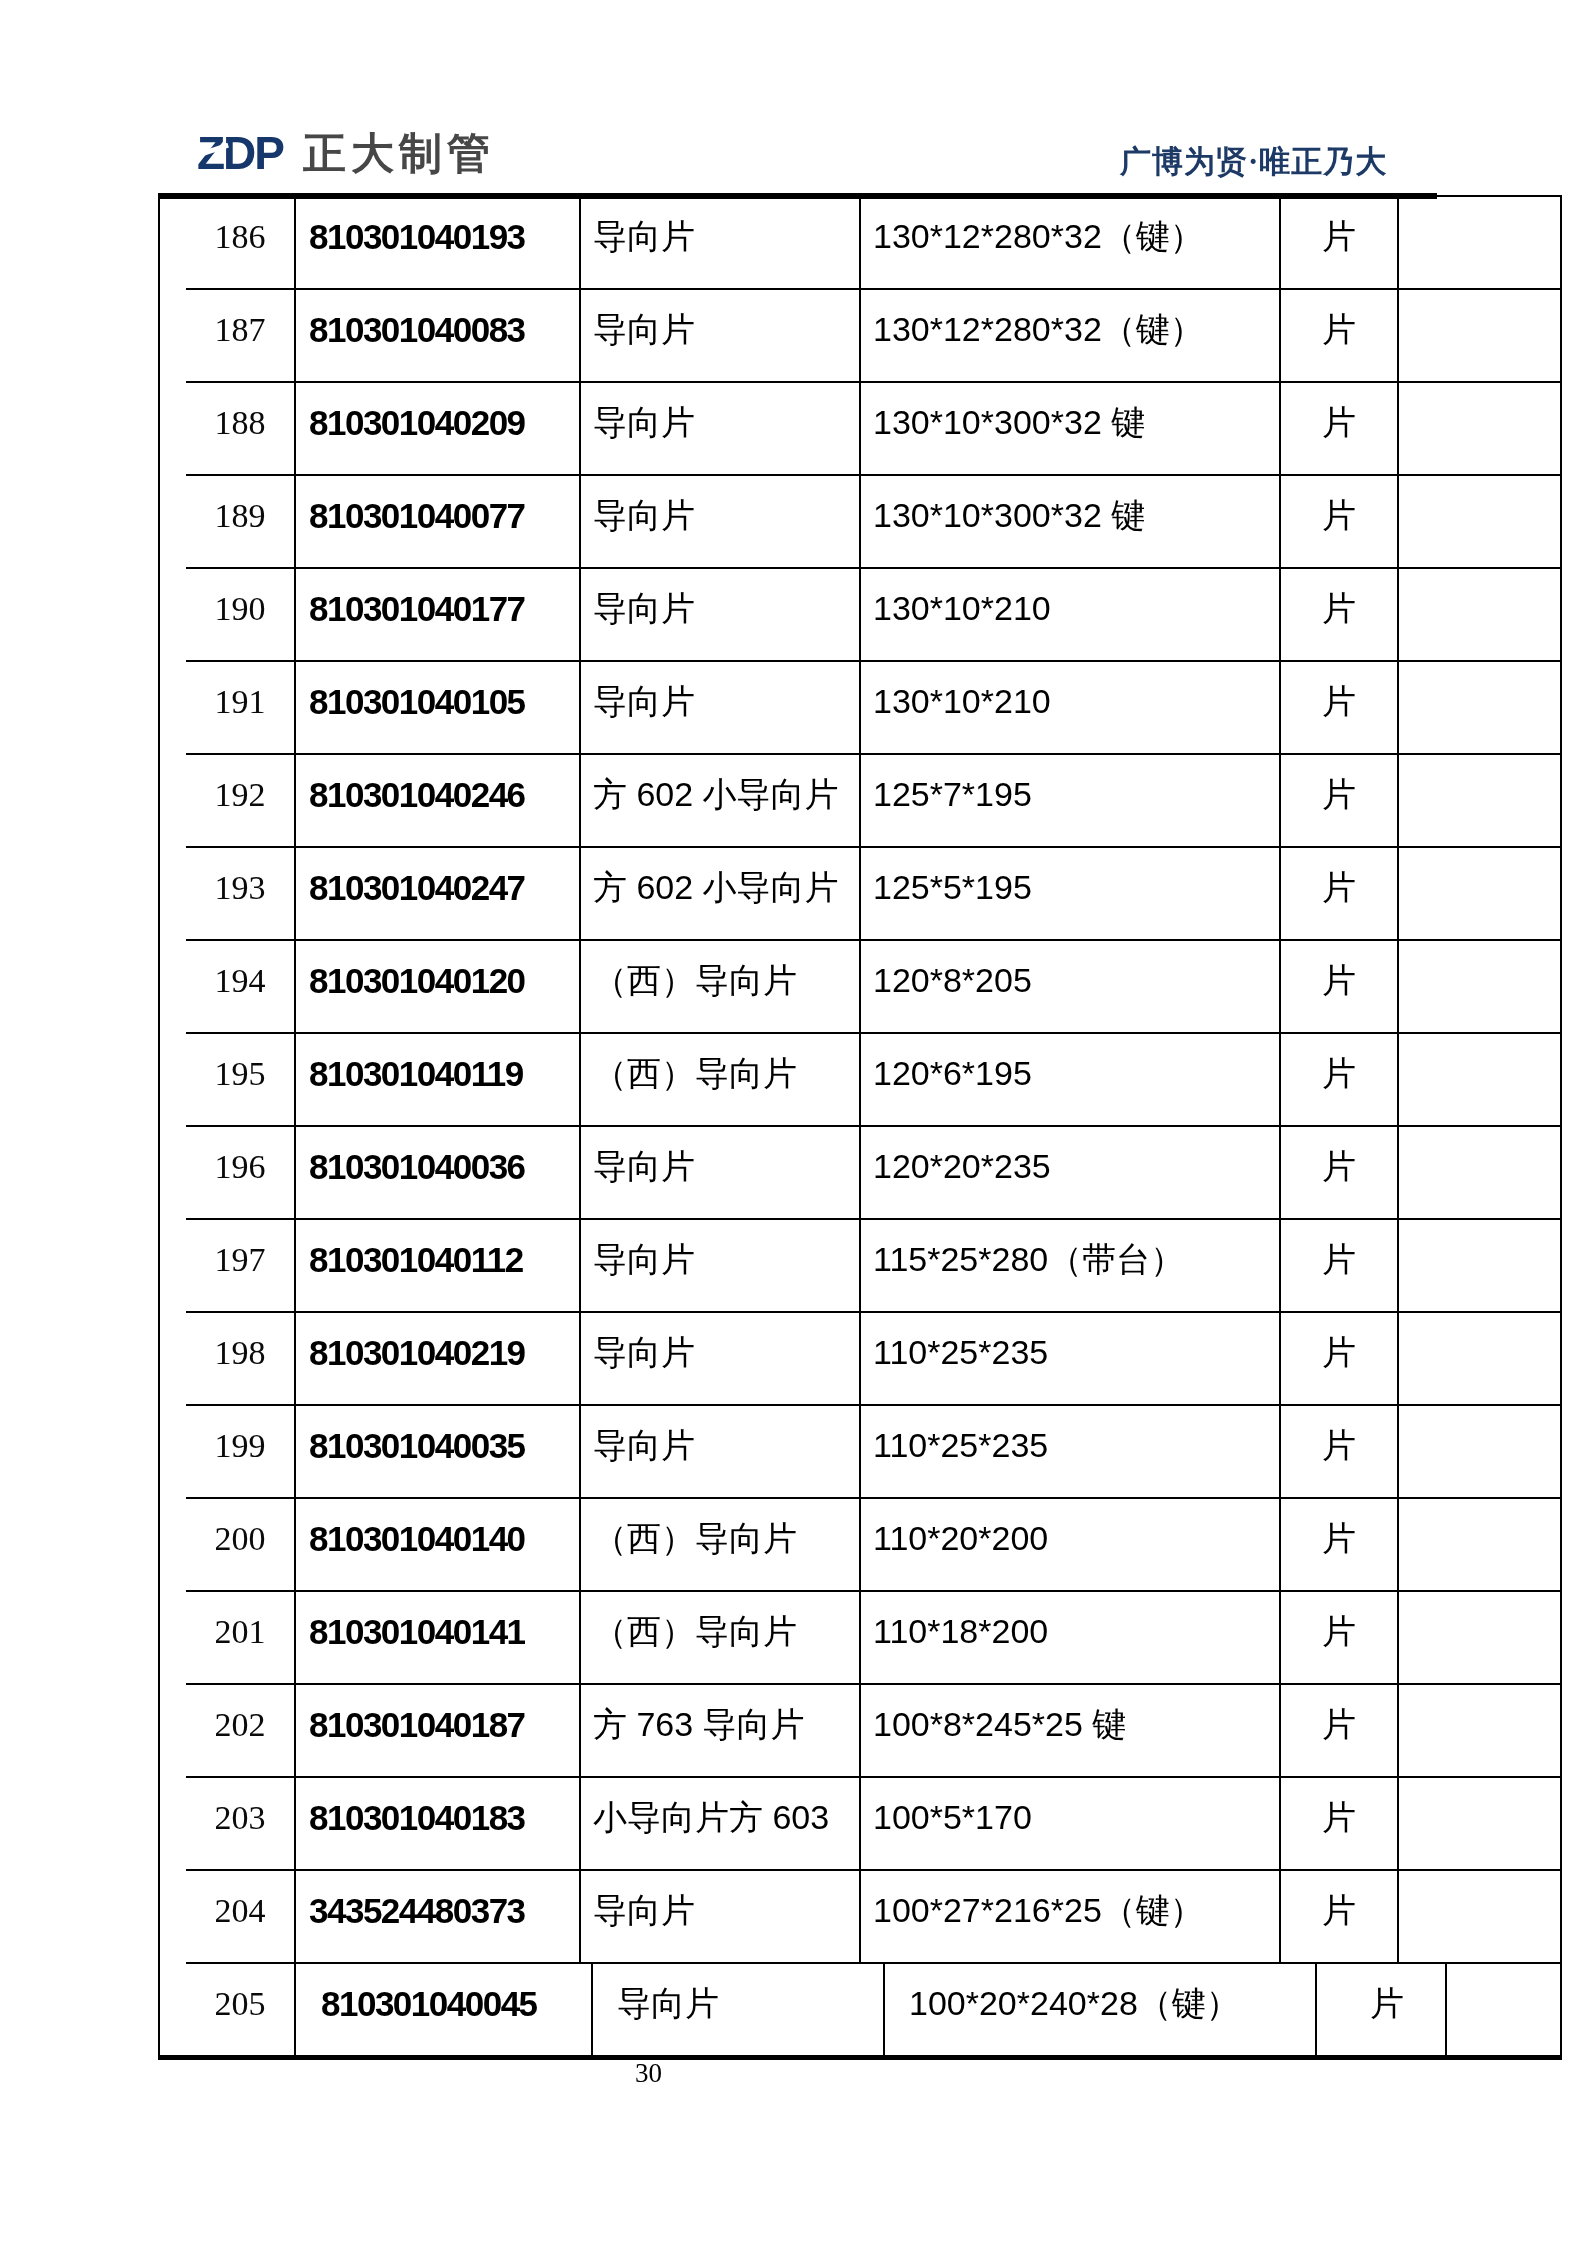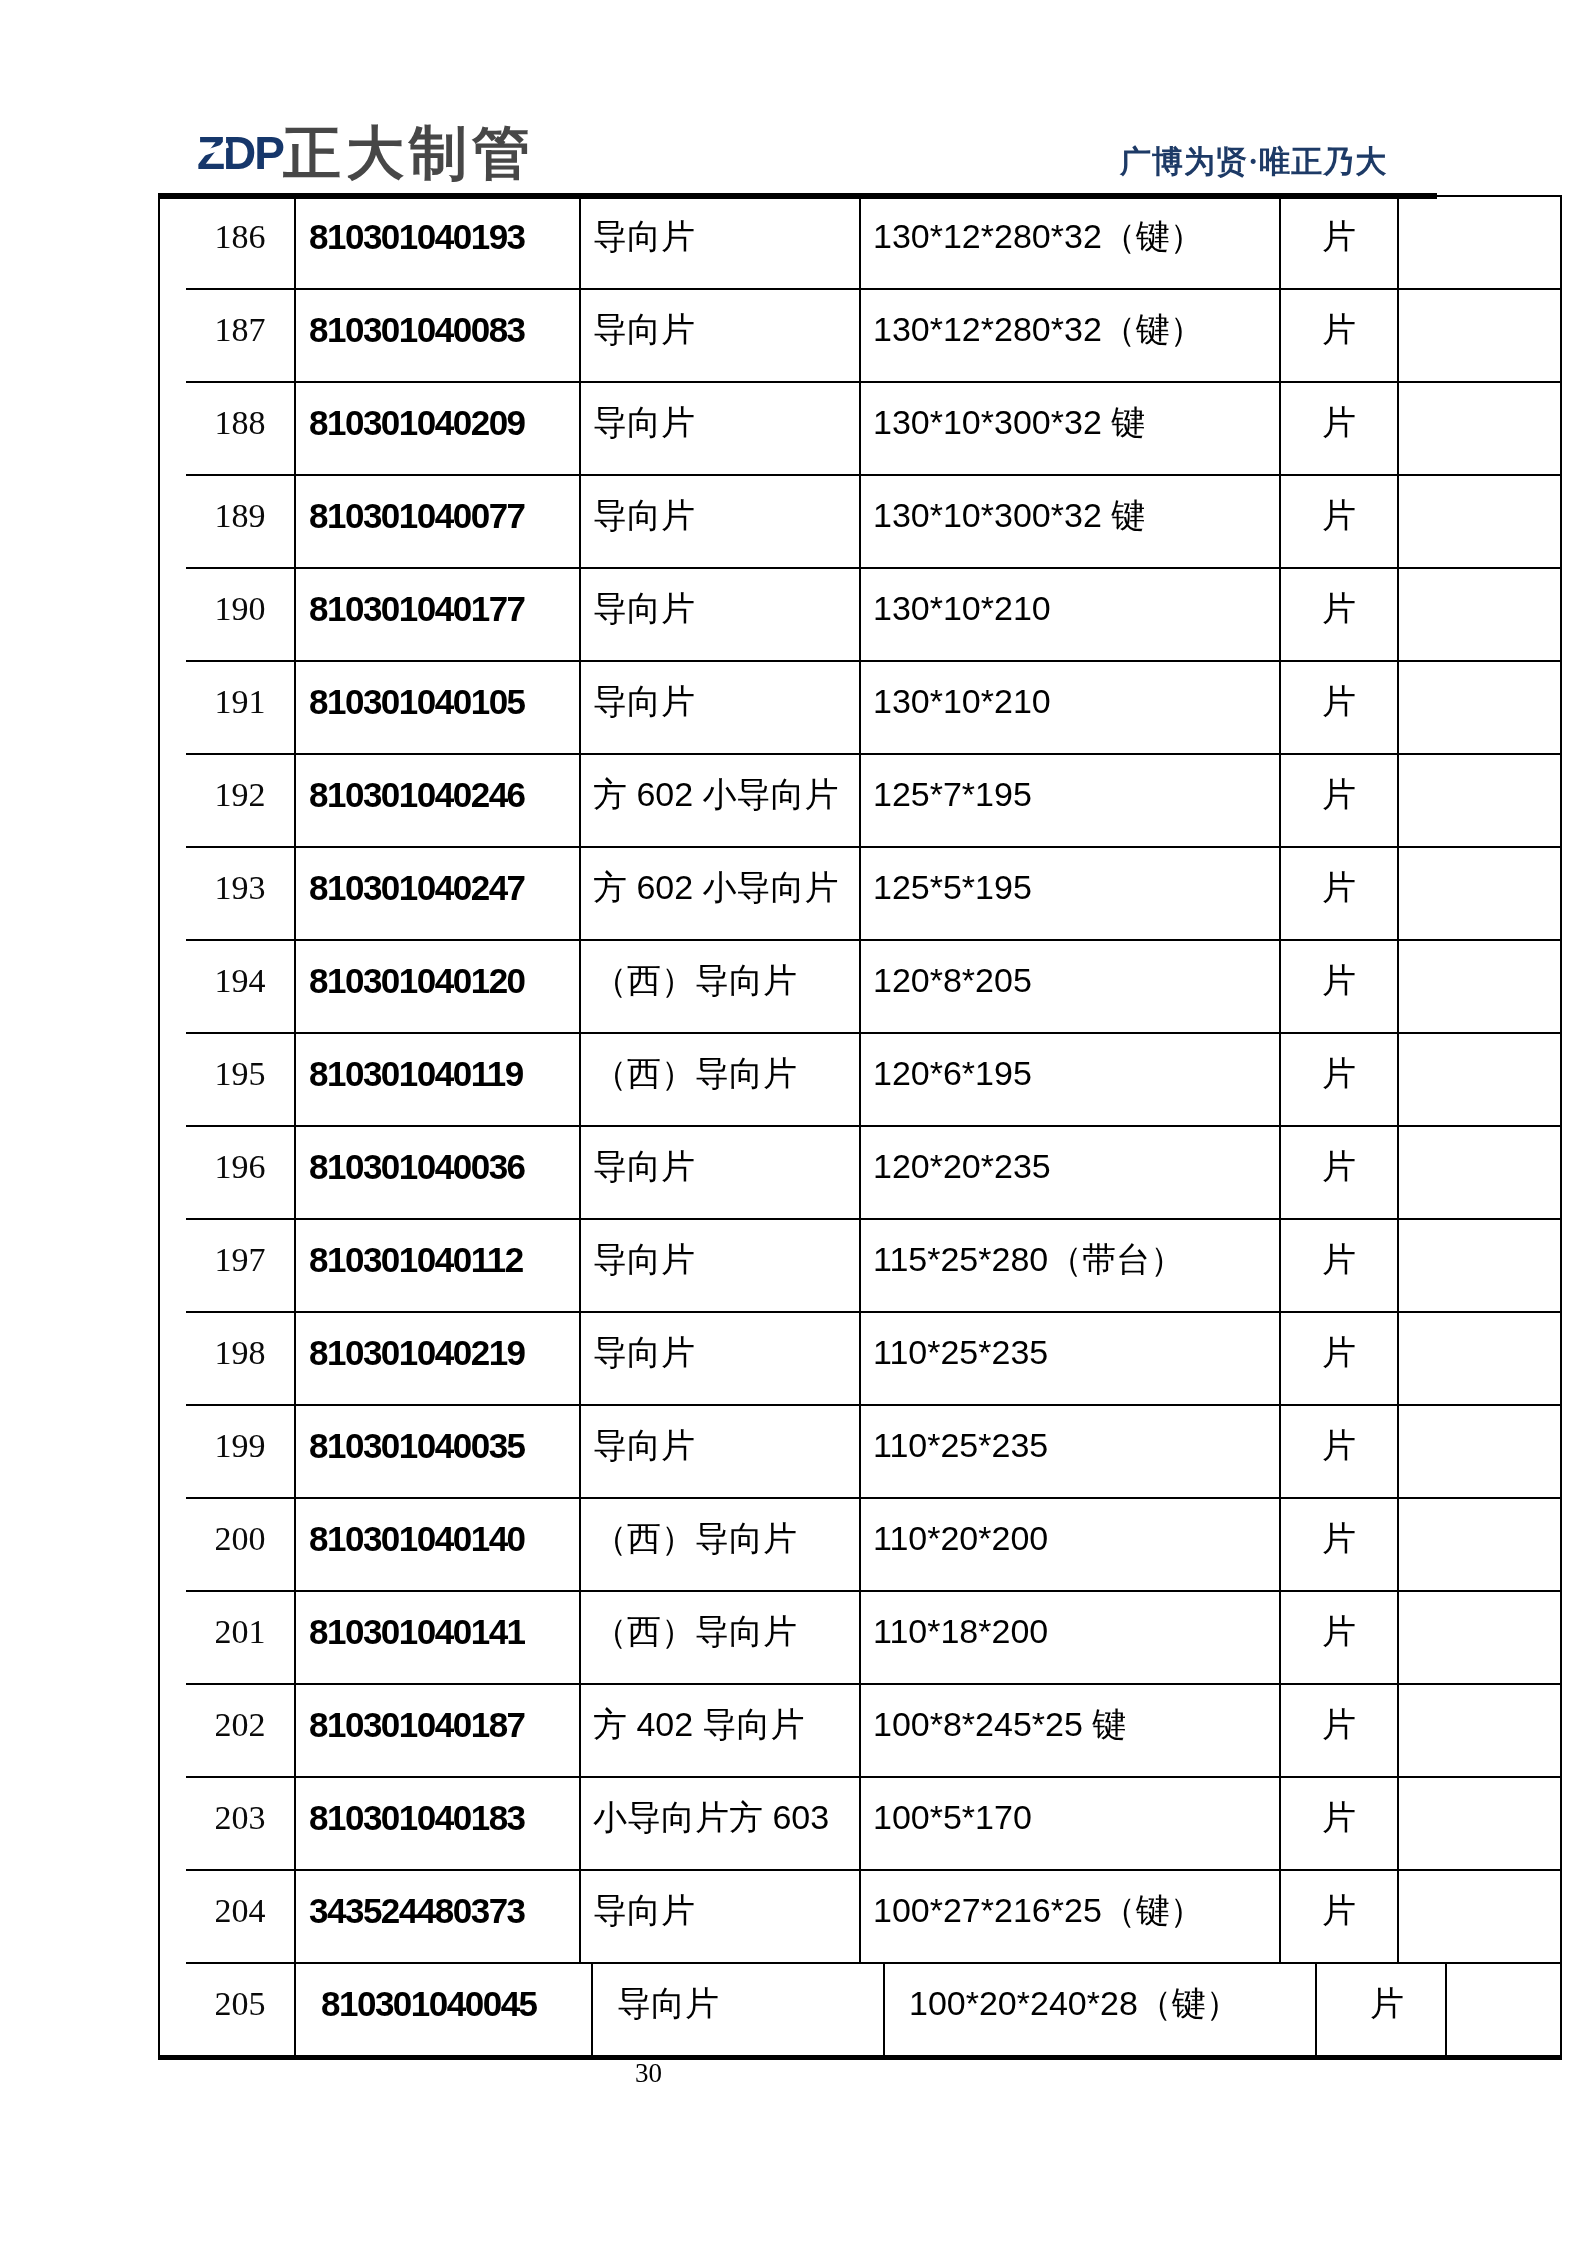--- a/index.html
+++ b/index.html
@@ -40,24 +40,25 @@
     left: -2px;
     top: 18px;
     width: 34px;
     height: 5px;
     background: #ffffff;
     transform: rotate(-18deg);
   }
   .logo-cn {
     font-family: "Liberation Sans", sans-serif;
     font-weight: 700;
-    font-size: 58px;
+    font-size: 43px;
     line-height: 46px;
     letter-spacing: 5px;
     color: #474747;
+    margin-left: 20px;
   }
   .hdr-motto {
     position: absolute;
     top: 141px;
     left: 1120px;
     width: 286px;
     font-family: "Liberation Serif", serif;
     font-weight: 600;
     font-size: 31px;
     letter-spacing: 1px;
@@ -301,21 +302,21 @@
       <div class="cell c-code">810301040141</div>
       <div class="cell c-name">（西）导向片</div>
       <div class="cell c-spec">110*18*200</div>
       <div class="cell c-unit">片</div>
       <div class="cell c-extra"></div>
     </div>
 
     <div class="t-row">
       <div class="cell c-num">202</div>
       <div class="cell c-code">810301040187</div>
-      <div class="cell c-name">方 402 导向片</div>
+      <div class="cell c-name">方 763 导向片</div>
       <div class="cell c-spec">100*8*245*25 键</div>
       <div class="cell c-unit">片</div>
       <div class="cell c-extra"></div>
     </div>
 
     <div class="t-row">
       <div class="cell c-num">203</div>
       <div class="cell c-code">810301040183</div>
       <div class="cell c-name">小导向片方 603</div>
       <div class="cell c-spec">100*5*170</div>

